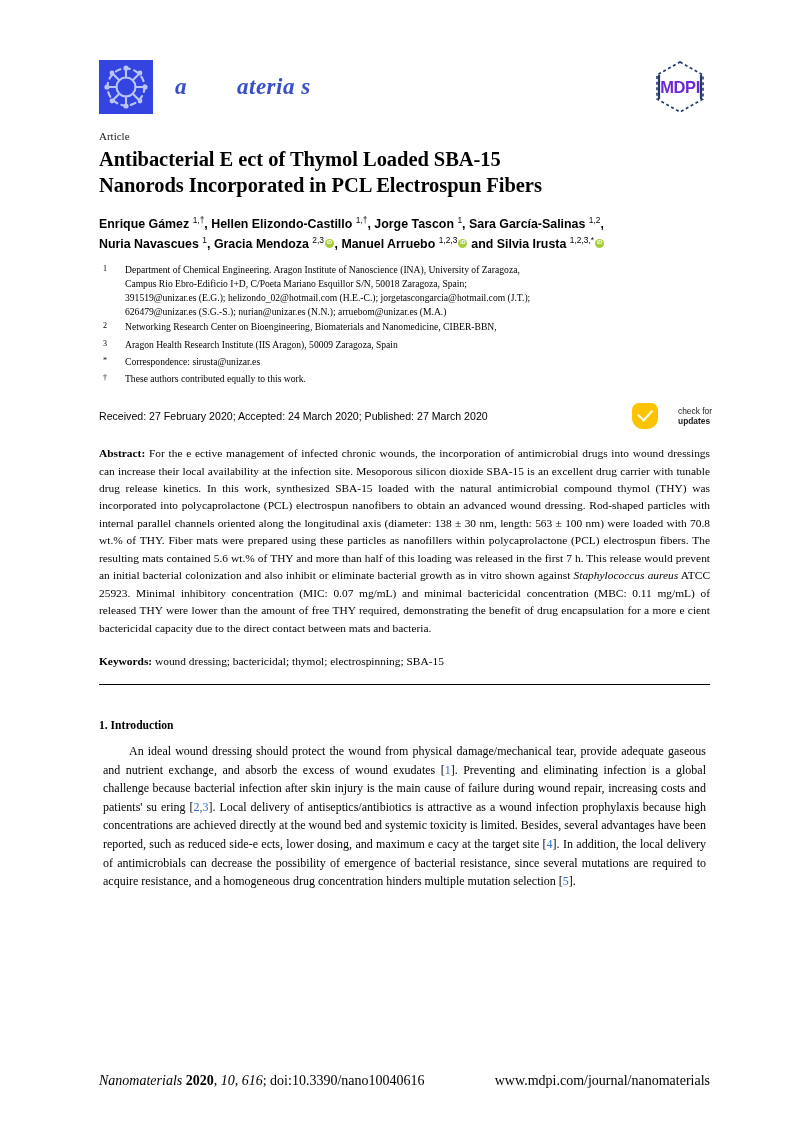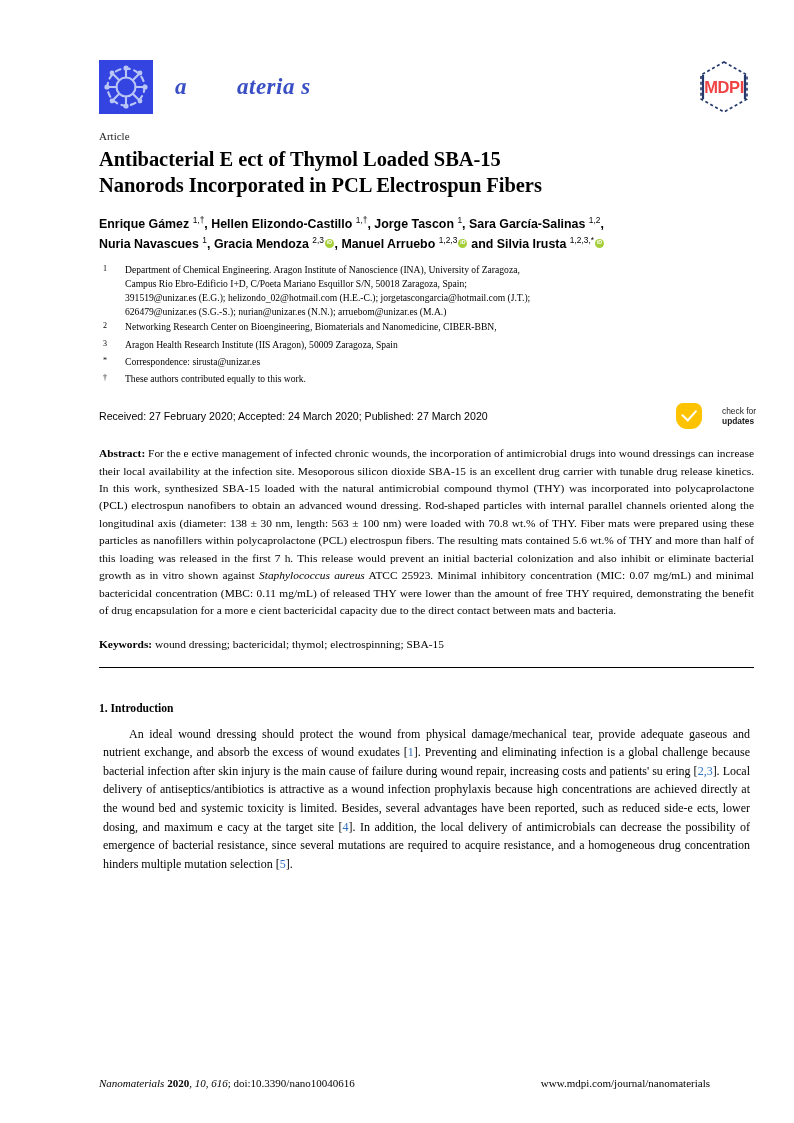--- a/index.html
+++ b/index.html
@@ -14,21 +14,21 @@
     color: #000000;
     position: relative;
     overflow: hidden;
   }
   .page {
     position: absolute;
     left: 0; top: 0;
     width: 794px;
     height: 1123px;
     box-sizing: border-box;
-    padding: 56px 40px 0 99px;
+    padding: 56px 84px 0 99px;
   }
 
   
   .masthead {
     display: flex;
     align-items: center;
     justify-content: space-between;
     height: 62px;
   }
   .masthead-left {
@@ -60,21 +60,21 @@
   }
   .mdpi-text {
     position: absolute;
     left: 0; right: 0;
     top: 50%;
     transform: translateY(-50%);
     text-align: center;
     font-family: "Liberation Sans", sans-serif;
     font-weight: bold;
     font-size: 16.5px;
-    color: #ef4444;
+    color: #6d28d9;
     letter-spacing: -0.4px;
   }
 
   
   .article-type {
     font-family: "Liberation Serif", serif;
     font-size: 11px;
     color: #222;
     margin-top: 12px;
     margin-bottom: 4px;
@@ -228,21 +228,21 @@
   
   .footer {
     position: absolute;
     left: 99px;
     right: 84px;
     bottom: 34px;
     display: flex;
     align-items: baseline;
     justify-content: space-between;
     font-family: "Liberation Serif", serif;
-    font-size: 11px;
+    font-size: 14px;
   }
   .footer i { font-style: italic; }
   .footer b { font-weight: bold; }
 </style>
 </head>
 <body>
 
 <div class="page">
 
   <div class="masthead">

